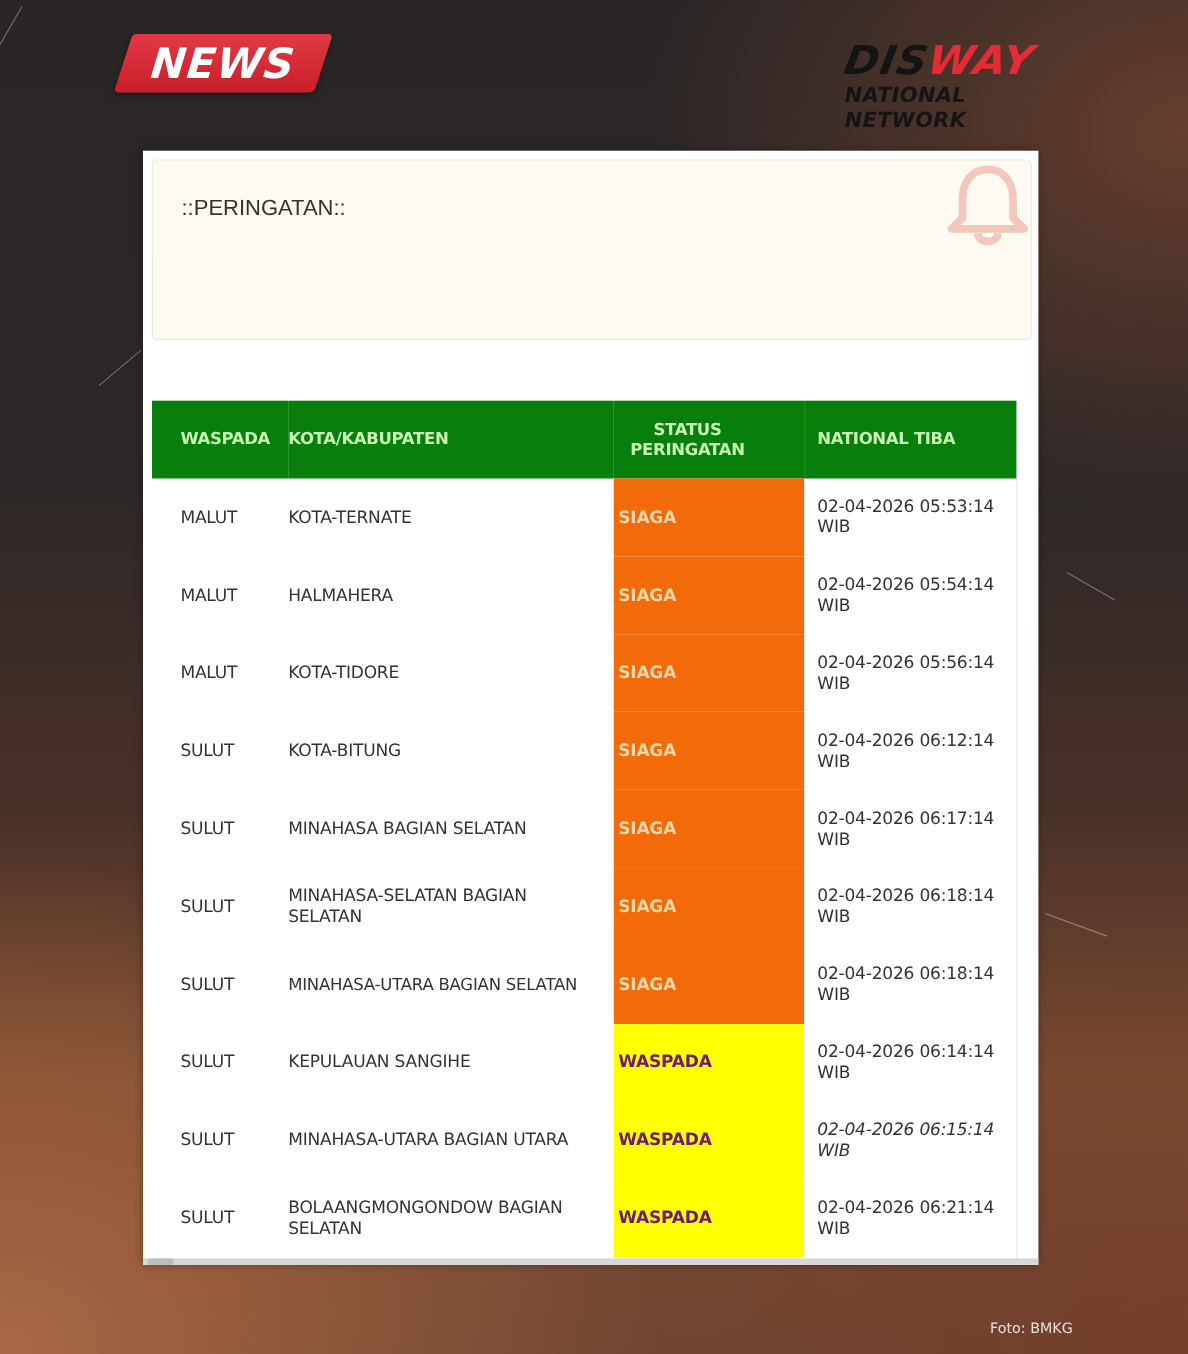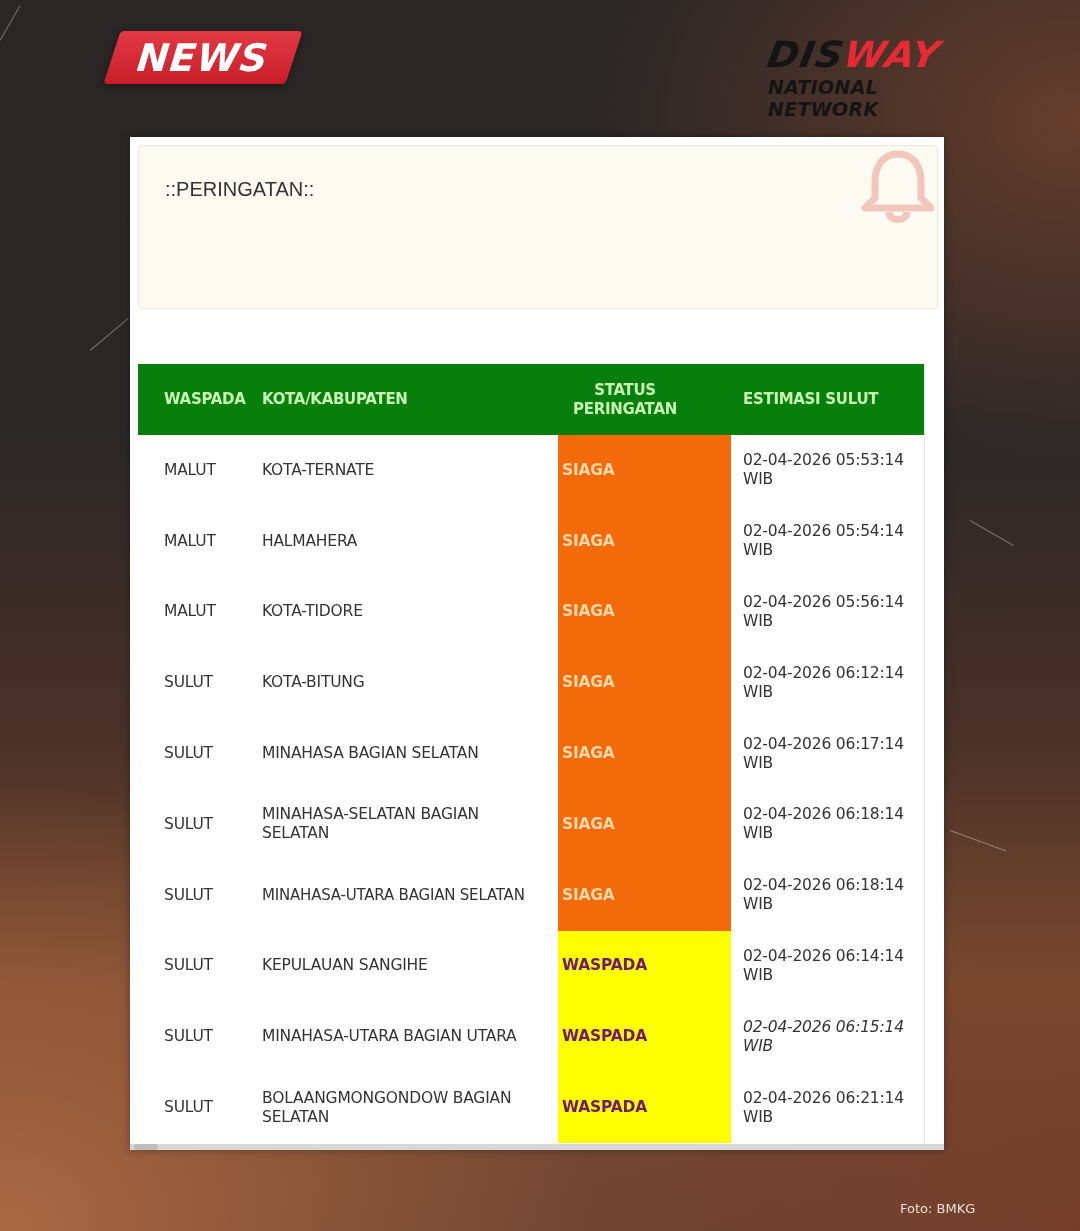--- a/index.html
+++ b/index.html
@@ -139,21 +139,21 @@
           <col style="width:173px">
           <col style="width:194px">
       </colgroup>
       <thead>
         <tr>
           <th class="c1">WASPADA</th>
           <th class="c2">KOTA/KABUPATEN</th>
           <th class="c3">
               <span style="display:block;width:110px;">STATUS PERINGATAN</span>
             </th>
-          <th class="c4">ESTIMASI SULUT</th>
+          <th class="c4">NATIONAL TIBA</th>
         </tr>
       </thead>
       <tbody>
         <tr>
           <td class="c1">MALUT</td>
           <td class="c2">KOTA-TERNATE</td>
           <td class="c3 status-siaga">SIAGA</td>
           <td class="c4">
               <span style="display:block;width:170px;">02-04-2026 05:53:14 WIB</span>
             </td>

